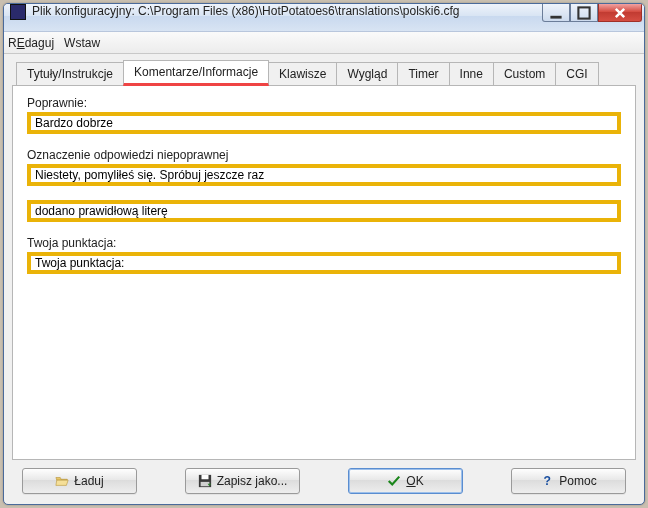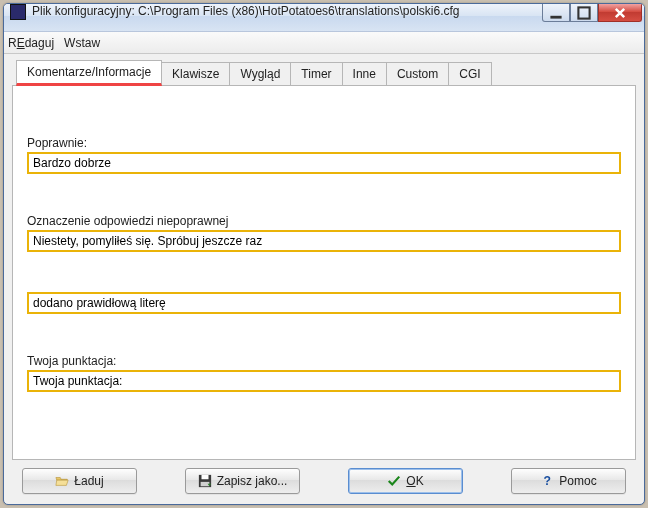--- a/index.html
+++ b/index.html
@@ -124,30 +124,30 @@
     margin-bottom: -1px;
   }
   .tabpanel {
     flex: 1;
     background: #fff;
     border: 1px solid #b6b6b6;
     border-top: none;
     padding: 10px 14px 14px 14px;
     overflow: hidden;
   }
-  .field { margin-bottom: 14px; margin-top: 40px; }
+  .field { margin-bottom: 14px; }
   .field-label {
     display: block;
     color: #222;
     margin-bottom: 2px;
   }
   .text-input {
     width: 100%;
     height: 22px;
-    border: 2px solid #eab308;
+    border: 4px solid #eab308;
     padding: 2px 4px;
     font-family: inherit;
     font-size: 12px;
     background: #fff;
     outline: none;
   }
 
   
   .button-row {
     display: flex;
@@ -208,20 +208,21 @@
 
   <div class="menubar">
     <span>
       <span>R</span><span class="mnemonic">E</span><span>daguj</span>
     </span>
     <span>Wstaw</span>
   </div>
 
   <div class="content">
     <div class="tabstrip">
+      <div class="tab">Tytuły/Instrukcje</div>
       <div class="tab active">Komentarze/Informacje</div>
       <div class="tab">Klawisze</div>
       <div class="tab">Wygląd</div>
       <div class="tab">Timer</div>
       <div class="tab">Inne</div>
       <div class="tab">Custom</div>
       <div class="tab">CGI</div>
     </div>
 
     <div class="tabpanel">

